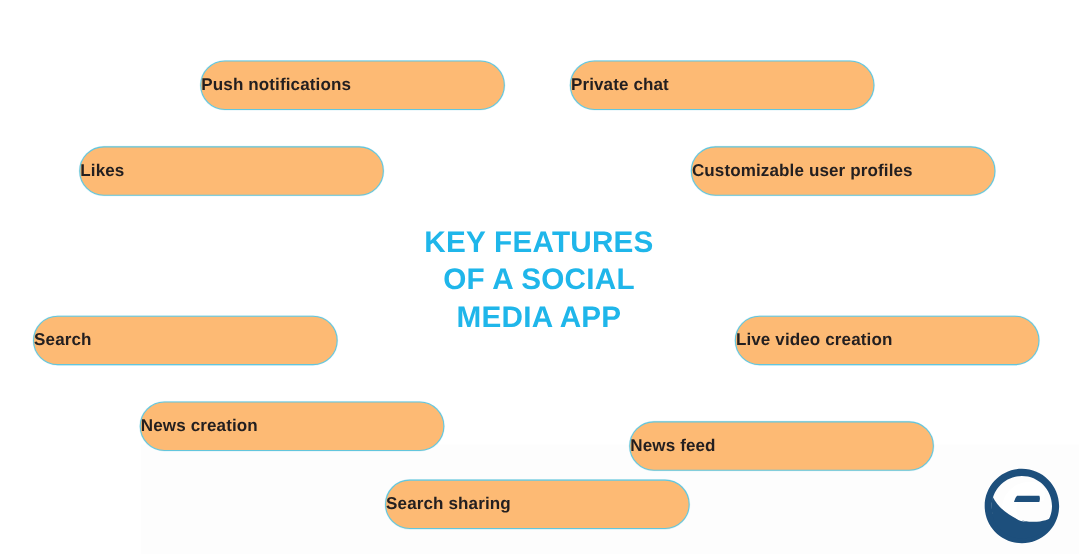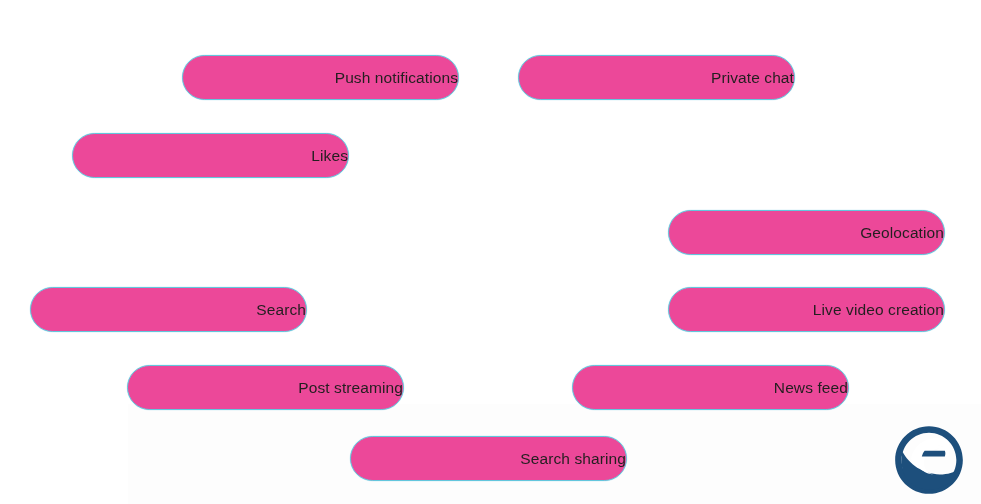--- a/index.html
+++ b/index.html
@@ -29,29 +29,29 @@
     width: 853px;
     height: 100px;
     background: #fdfdfd;
     pointer-events: none;
   }
 
   
   .pill {
     position: absolute;
     box-sizing: border-box;
-    background: #ec4899;
+    background: #fdba74;
     border: 1.6px solid #63c6dd;
     border-radius: 999px;
     display: flex;
     align-items: center;
-    justify-content: flex-end;
+    justify-content: flex-start;
     color: #231f20;
     font-size: 15.5px;
-    font-weight: normal;
+    font-weight: bold;
     letter-spacing: 0.1px;
     line-height: 1;
     white-space: nowrap;
     height: 45px;
     width: 277px;
     box-shadow: 0 0 0 0.5px rgba(160, 220, 235, 0.35);
   }
 
   
   .p-push      { left: 182px; top: 55px; }
@@ -60,21 +60,21 @@
   .p-likes     { left: 72px;  top: 133px; }
   .p-profiles  { left: 628px; top: 133px; }
   
   .p-filters   { left: 30px;  top: 210px; }
   .p-geo       { left: 668px; top: 210px; }
   
   .p-search    { left: 30px;  top: 287px; }
   .p-live      { left: 668px; top: 287px; }
   
   .p-post      { left: 127px; top: 365px; }
-  .p-news      { left: 572px; top: 365px; }
+  .p-news      { left: 572px; top: 383px; }
   
   .p-content   { left: 350px; top: 436px; }
 
   
   .center-title {
     position: absolute;
     left: 352px;
     top: 203px;
     width: 276px;
     text-align: center;
@@ -105,43 +105,48 @@
   <div class="pill p-push">
     <span>Push notifications</span>
   </div>
   <div class="pill p-likes">
     <span>Likes</span>
   </div>
 
   <div class="pill p-private">
     <span>Private chat</span>
   </div>
+  <div class="pill p-profiles">
+    <span>Customizable user profiles</span>
+  </div>
 
-  <div class="pill p-geo">
-    <span>Geolocation</span>
-  </div>
 
   <div class="pill p-search">
     <span>Search</span>
   </div>
   <div class="pill p-live">
     <span>Live video creation</span>
   </div>
 
   <div class="pill p-post">
-    <span>Post streaming</span>
+    <span>News creation</span>
   </div>
   <div class="pill p-news">
     <span>News feed</span>
   </div>
 
   <div class="pill p-content">
     <span>Search sharing</span>
   </div>
 
+  <div class="center-title">
+    <span class="tline">KEY FEATURES</span>
+    <span class="tline">OF A SOCIAL</span>
+    <span class="tline">MEDIA APP</span>
+  </div>
 
   <div class="logo">
     <svg viewBox="0 0 100 100" width="72" height="72" aria-hidden="true">
       <path d="M50 3 C24 3 3 24 3 50 C3 76 24 97 50 97 C76 97 97 76 97 50 C97 24 76 3 50 3 Z
                M50 12 C71 12 88 29 88 50 C88 71 71 88 50 88 C29 88 12 71 12 50 C12 29 29 12 50 12 Z" fill="#1d4f7c"></path>
       <path d="M74 22 C60 16 42 20 32 33 C21 47 23 66 36 76 C46 84 61 84 71 77
                C60 81 48 79 41 71 C33 62 34 48 43 39 C50 31 61 28 70 31
                C64 33 58 38 55 44 L77 44 C80 35 80 27 74 22 Z" fill="#ffffff"></path>
       <path d="M13 38 C22 56 42 70 65 70 C76 70 85 67 92 62 C86 79 69 91 50 91
                C29 91 12 74 12 53 C12 48 12 43 13 38 Z" fill="#1d4f7c"></path>

